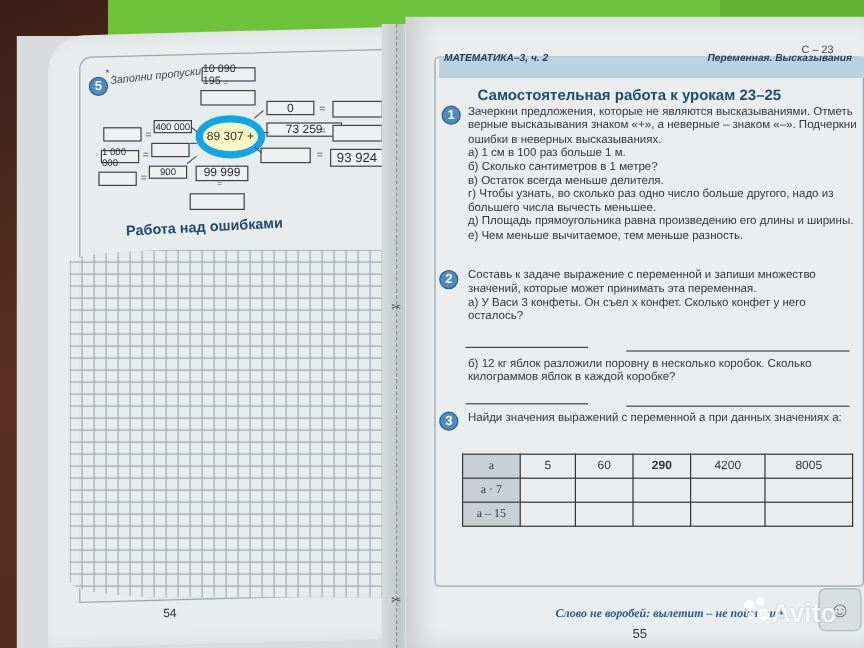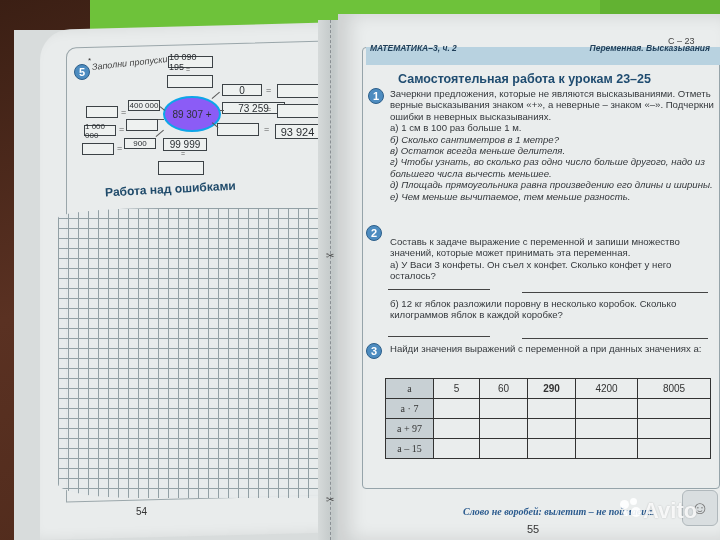--- a/index.html
+++ b/index.html
@@ -54,23 +54,23 @@
     transform: rotate(-6deg); transform-origin: left;
   }
   .box {
     position: absolute; border: 1.3px solid #3c4246; background: #eef1f0;
     font-size: 10px; display: flex; align-items: center; justify-content: center;
     color: #2b2f33;
   }
   .eq { position: absolute; font-size: 9px; color: #555; }
   .center-oval {
     position: absolute; left: 163px; top: 96px; width: 58px; height: 36px;
-    border: 2px solid #0ea5e9; border-radius: 50%;
+    border: 6px solid #0ea5e9; border-radius: 50%;
     font-size: 10px; display: flex; align-items: center; justify-content: center;
-    background: #8b5cf6;
+    background: #fef9c3;
   }
   .conn { position: absolute; height: 1.2px; background: #555; transform-origin: left center; }
   .left-heading {
     position: absolute; left: 105px; top: 182px; font-size: 12px; font-weight: bold;
     color: #1f4a6a; transform: rotate(-3deg);
   }
   .grid {
     position: absolute; left: 58px; top: 208px; width: 268px; height: 290px;
     background-color: #e7ebec;
     background-image:
@@ -107,22 +107,22 @@
     position: absolute; left: 362px; top: 47px; width: 358px; height: 442px;
     border: 1px solid #96a4aa; border-radius: 4px;
   }
   .right-title {
     position: absolute; left: 398px; top: 72px; font-size: 12.5px; font-weight: bold; color: #1f4c70;
   }
   .task-text {
     position: absolute; font-size: 9.6px; line-height: 11.4px; color: #34383c;
   }
   .t1 { left: 390px; top: 88px; width: 325px; }
-  .t1 .it { font-style: italic; }
-  .t2 { left: 390px; top: 236px; width: 325px; }
+  .t1 .it { }
+  .t2 { left: 390px; top: 224px; width: 325px; }
   .t3 { left: 390px; top: 343px; width: 325px; }
   .b1 { left: 368px; top: 88px; }
   .b2 { left: 366px; top: 225px; }
   .b3 { left: 366px; top: 343px; }
   .answer-line { position: absolute; height: 0; border-top: 1px solid #444; }
   .math-table {
     position: absolute; left: 385px; top: 378px; width: 326px;
     border-collapse: collapse; font-size: 10px;
   }
   .math-table td {
@@ -265,28 +265,20 @@
   </tr>
   <tr>
     <td class="rowhead">a · 7</td>
     <td></td>
     <td></td>
     <td></td>
     <td></td>
     <td></td>
   </tr>
   <tr>
-    <td class="rowhead">a + 97</td>
-    <td></td>
-    <td></td>
-    <td></td>
-    <td></td>
-    <td></td>
-  </tr>
-  <tr>
     <td class="rowhead">a – 15</td>
     <td></td>
     <td></td>
     <td></td>
     <td></td>
     <td></td>
   </tr>
 </tbody>
   </table>
 

